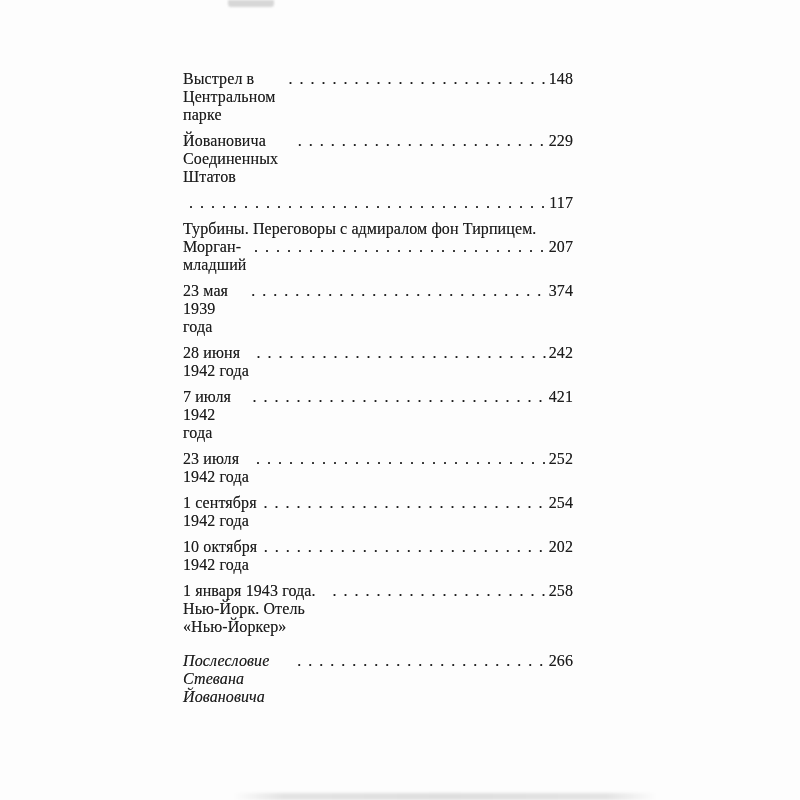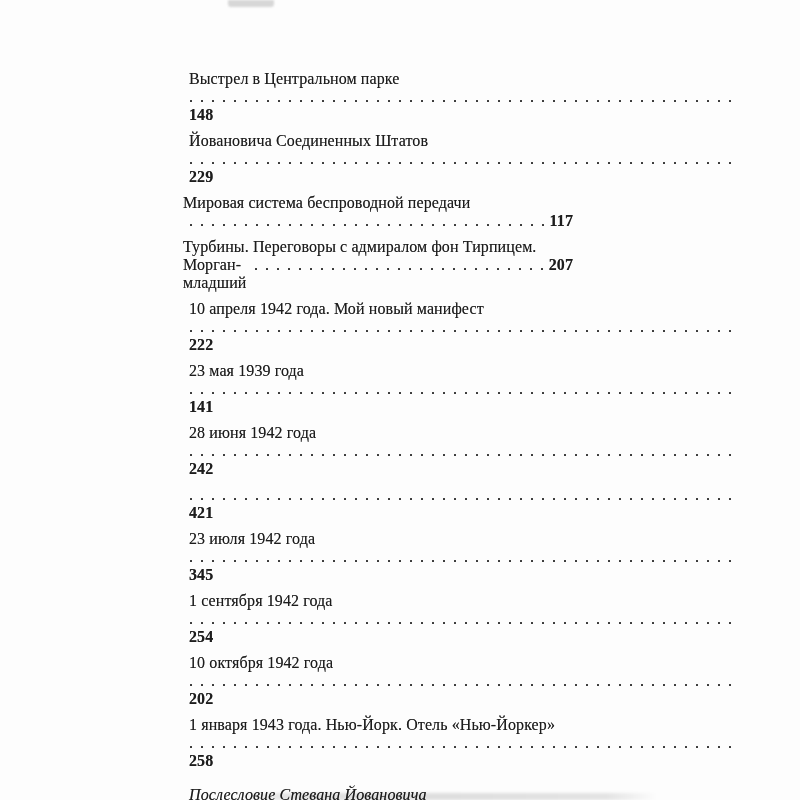--- a/index.html
+++ b/index.html
@@ -40,41 +40,40 @@
   .toc {
     position: absolute;
     left: 183px;
     top: 70px;
     width: 390px;
     font-size: 16px;
     line-height: 18px;
     letter-spacing: 0.1px;
     text-shadow: 0 0 0.6px rgba(20,20,20,0.55);
   }
-  .entry { margin: 0 0 8px 0; flex-direction: column; }
+  .entry { margin: 0 0 8px 0; }
   .row {
     display: flex;
     align-items: baseline;
   }
   .title, .titleline { flex: 0 1 auto; }
   .leader {
     flex: 1 1 auto;
     min-width: 8px;
     overflow: hidden;
     white-space: nowrap;
     margin: 0 3px 0 6px;
   }
   .leader::after {
     content: ". . . . . . . . . . . . . . . . . . . . . . . . . . . . . . . . . . . . . . . . . . . . . . . . . .";
     letter-spacing: 1.5px;
   }
   .pagenum {
     flex: 0 0 auto;
     text-align: right;
-    font-weight: bold;
   }
   .afterword { margin-top: 16px; }
   .afterword .title { font-style: italic; }
 </style>
 </head>
 <body>
 
 <div class="page">
 
   <div class="top-smudge"></div>
@@ -88,63 +87,58 @@
     </div>
 
     <div class="entry row">
       <span class="title">Йовановича Соединенных Штатов</span>
       <span class="leader"></span>
       <span class="pagenum">229</span>
     </div>
 
 
     <div class="entry">
-      <div class="titleline">Мировая система беспроводной передачи</div>
       <div class="row">
         <span class="leader"></span>
         <span class="pagenum">117</span>
       </div>
     </div>
 
     <div class="entry">
       <div class="titleline">Турбины. Переговоры с адмиралом фон Тирпицем.</div>
       <div class="row">
         <span class="title">Морган-младший</span>
         <span class="leader"></span>
         <span class="pagenum">207</span>
       </div>
     </div>
 
-    <div class="entry row">
-      <span class="title">10 апреля 1942 года. Мой новый манифест</span>
-      <span class="leader"></span>
-      <span class="pagenum">222</span>
-    </div>
 
     <div class="entry row">
       <span class="title">23 мая 1939 года</span>
       <span class="leader"></span>
-      <span class="pagenum">141</span>
+      <span class="pagenum">374</span>
     </div>
 
     <div class="entry row">
       <span class="title">28 июня 1942 года</span>
       <span class="leader"></span>
       <span class="pagenum">242</span>
     </div>
 
     <div class="entry row">
+      <span class="title">7 июля 1942 года</span>
       <span class="leader"></span>
       <span class="pagenum">421</span>
     </div>
 
     <div class="entry row">
       <span class="title">23 июля 1942 года</span>
       <span class="leader"></span>
-      <span class="pagenum">345</span>
+      <span class="pagenum">252</span>
     </div>
 
     <div class="entry row">
       <span class="title">1 сентября 1942 года</span>
       <span class="leader"></span>
       <span class="pagenum">254</span>
     </div>
 
     <div class="entry row">
       <span class="title">10 октября 1942 года</span>

